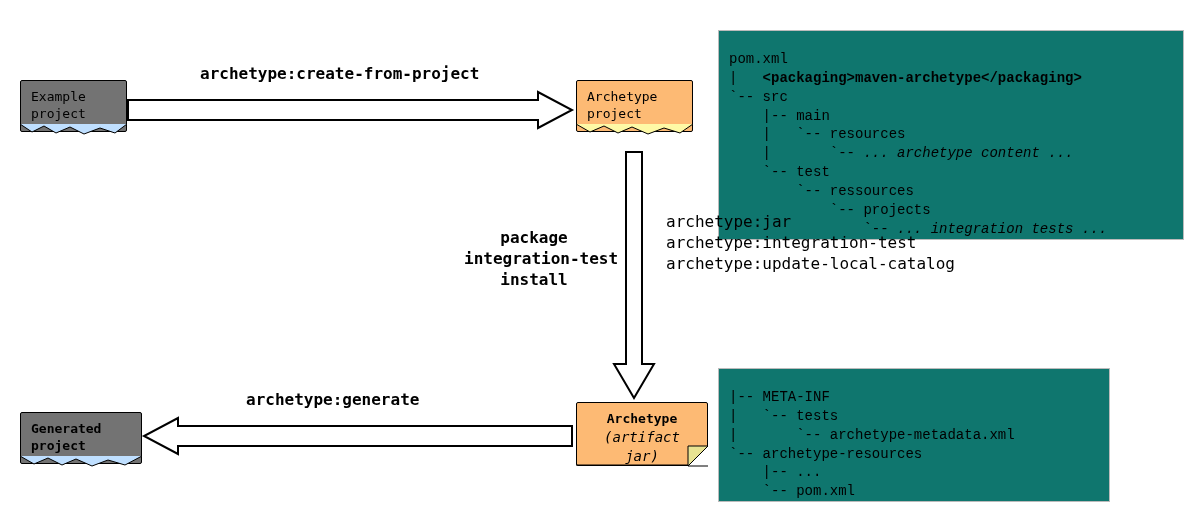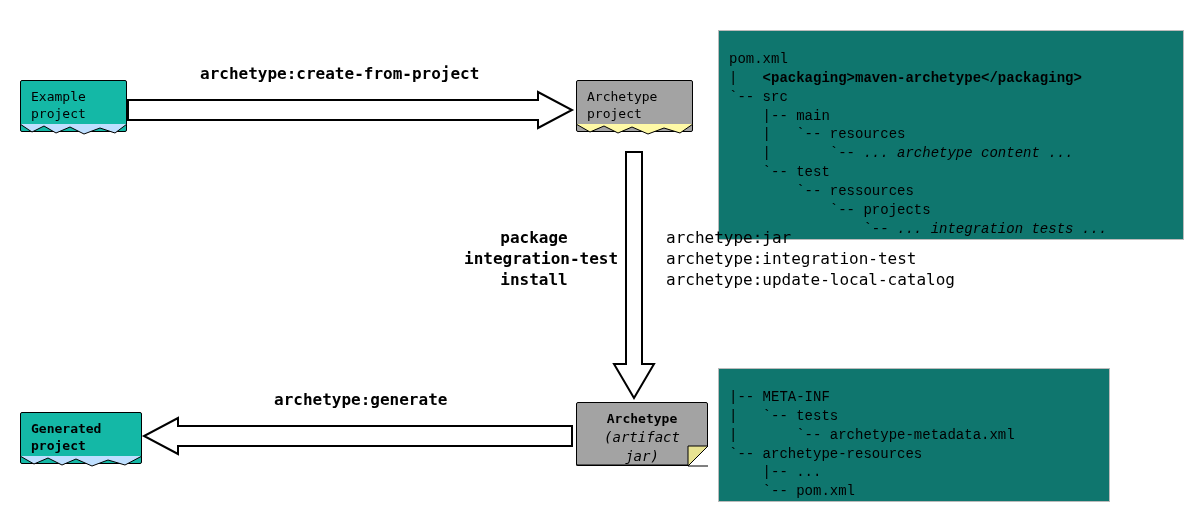--- a/index.html
+++ b/index.html
@@ -12,24 +12,24 @@
     background: #fff;
   }
   .box {
     position: absolute;
     border: 1px solid #000;
     border-radius: 2px;
     padding: 8px 10px;
     line-height: 1.3;
   }
   .blue-box {
-    background: #14b8a6;
+    background: #737373;
   }
   .yellow-box {
-    background: #a3a3a3;
+    background: #fdba74;
   }
   .code-panel {
     position: absolute;
     background: #0f766e;
     border: 1px solid #bbb;
     padding: 0 10px;
     font-family: Liberation Mono, monospace;
     font-size: 14px;
     line-height: 1.35;
     white-space: pre;
@@ -117,20 +117,20 @@
   <polygon points="0,8 410,8 410,0 444,18 410,36 410,28 0,28" fill="#fff" stroke="#000" stroke-width="2"></polygon>
 </svg>
 <div class="label bold" style="left:166px; top:64px;margin-left:34px;">archetype:create-from-project</div>
 
 <svg class="arrow-svg" style="left:614px; top:152px;" width="40" height="248">
   <polygon points="12,0 28,0 28,212 40,212 20,246 0,212 12,212" fill="#fff" stroke="#000" stroke-width="2"></polygon>
 </svg>
 <div class="label bold" style="left:464px; top:228px; text-align:center; width:140px;">package
 integration-test
 install</div>
-<div class="label" style="left:666px; top:228px;">archetype:jar
+<div class="label" style="left:666px; top:212px;">archetype:jar
 archetype:integration-test
 archetype:update-local-catalog</div>
 
 <svg class="arrow-svg" style="left:144px; top:418px;" width="430" height="40">
   <polygon points="428,8 34,8 34,0 0,18 34,36 34,28 428,28" fill="#fff" stroke="#000" stroke-width="2"></polygon>
 </svg>
-<div class="label bold" style="left:246px; top:390px;margin-left:28px;">archetype:generate</div>
+<div class="label bold" style="left:246px; top:390px;">archetype:generate</div>
 
 </body></html>

